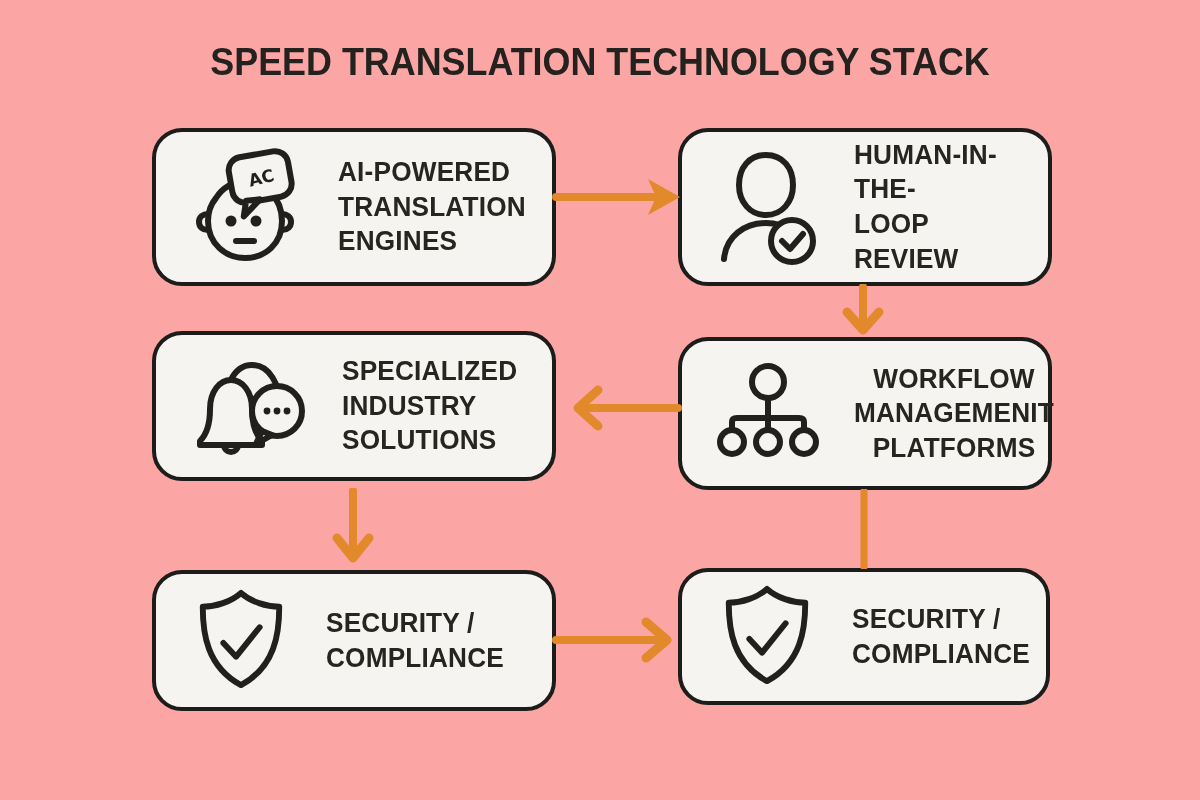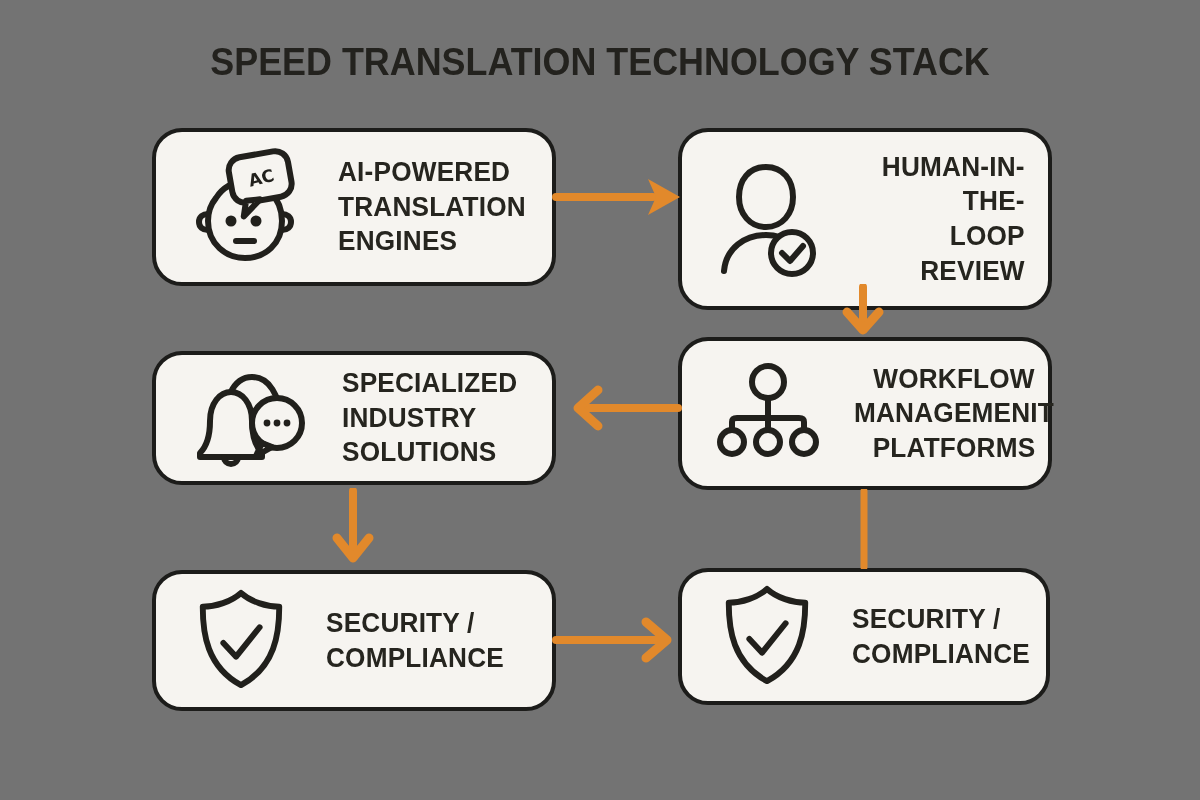--- a/index.html
+++ b/index.html
@@ -5,21 +5,21 @@
   html, body { margin: 0; padding: 0; }
   body {
     width: 1200px; height: 800px;
     background: #f0efe9;
     font-family: "Liberation Sans", sans-serif;
     overflow: hidden;
   }
   .canvas {
     position: relative;
     width: 1200px; height: 800px;
-    background: #737373;
+    background: #fca5a5;
   }
   .title {
     position: absolute;
     left: 0; top: 40px; width: 1200px;
     text-align: center;
     font-size: 39px;
     font-weight: bold;
     letter-spacing: 0px;
     color: #23221e;
     transform: scaleX(0.92);
@@ -83,34 +83,34 @@
           <path class="ico-fillbg" d="M52 52 L47 67 L66 53 Z"></path>
           <text class="bubble-glyph" x="58" y="38" transform="rotate(-4 70 31)">AC</text>
         </g>
       </svg>
     </span>
     <span class="label">AI-POWERED
 TRANSLATION
 ENGINES</span>
   </div>
 
-  <div class="node" style="left:678px; top:128px; width:374px; height:182px;text-align:right;">
+  <div class="node" style="left:678px; top:128px; width:374px; height:158px;">
     <span class="icon">
       <svg width="104" height="120" viewBox="0 0 104 120">
         <path class="ico-stroke" d="M50 8 C67 8 77 21 77 38 C77 55 66 68 50 68 C34 68 23 55 23 38 C23 21 33 8 50 8 Z"></path>
         <path class="ico-stroke" d="M8 112 C10 89 29 76 50 76 C60 76 69 79 76 84"></path>
         <circle class="ico-fillbg" cx="76" cy="94" r="21"></circle>
         <path class="ico-stroke" d="M66 94 L74 102 L87 87"></path>
       </svg>
     </span>
     <span class="label">HUMAN-IN-THE-
 LOOP REVIEW</span>
   </div>
 
-  <div class="node" style="left:152px; top:351px; width:404px; height:134px;">
+  <div class="node" style="left:152px; top:331px; width:404px; height:150px;">
     <span class="icon">
       <svg width="118" height="122" viewBox="0 0 118 122">
         <path class="ico-stroke" d="M34 70 C34 45 42 20 62 20 C80 20 89 40 90 58"></path>
         <path class="ico-fillbg" d="M10 96 C17 89 20 80 20 64 C20 46 30 35 41 35 C52 35 62 46 62 64 C62 80 65 89 72 96 L72 100 L10 100 Z"></path>
         <path class="ico-stroke" d="M34 100 C34 104 37 107 41 107 C45 107 48 104 48 100"></path>
         <circle class="ico-fillbg" cx="87" cy="66" r="25"></circle>
         <path class="ico-fillbg" d="M72 86 L66 99 L82 90 Z"></path>
         <circle class="ico-dot" cx="77" cy="66" r="3.4"></circle>
         <circle class="ico-dot" cx="87" cy="66" r="3.4"></circle>
         <circle class="ico-dot" cx="97" cy="66" r="3.4"></circle>

